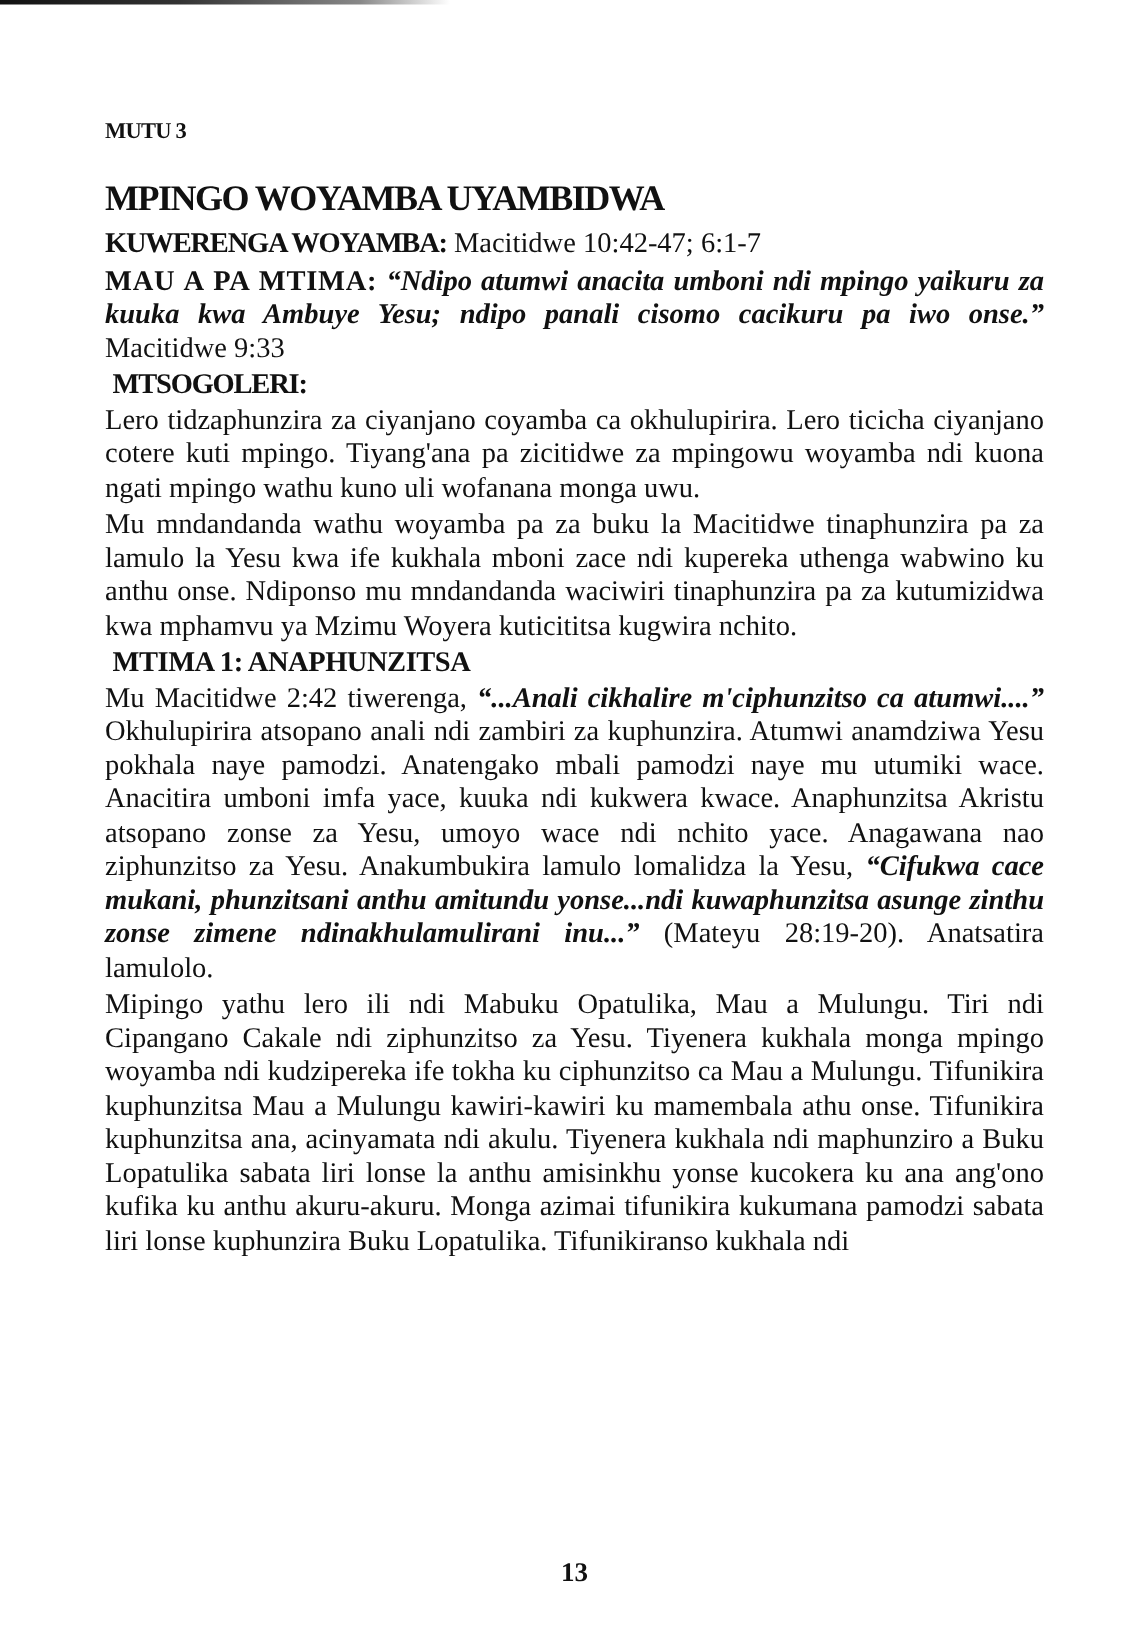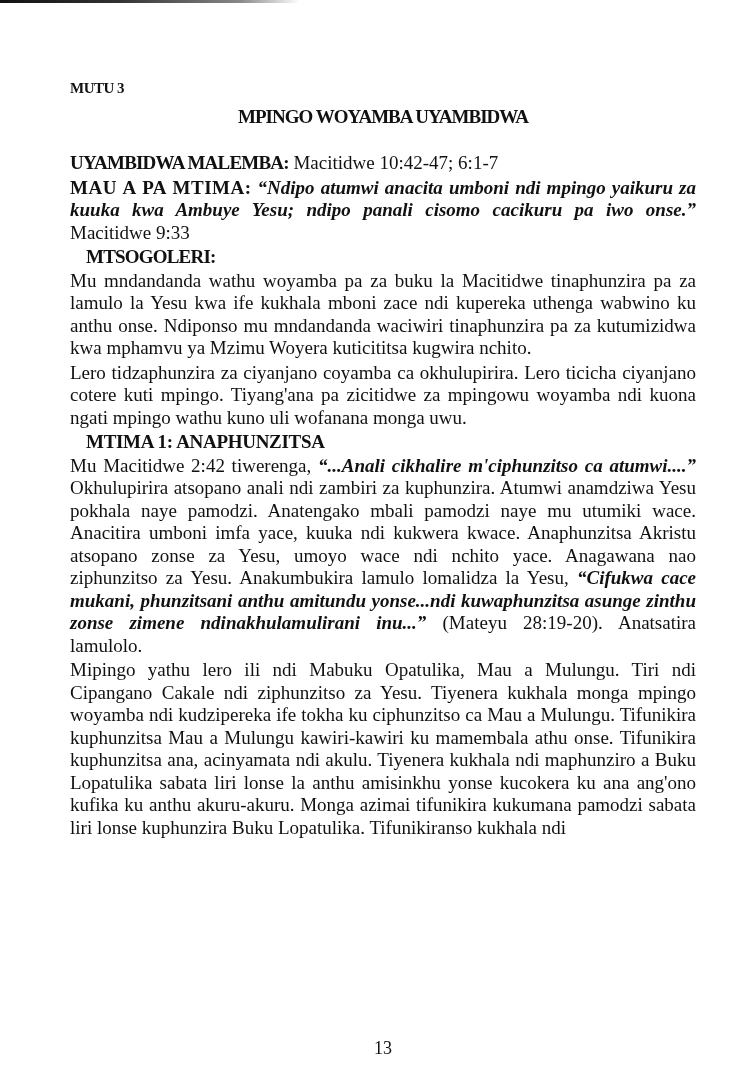--- a/index.html
+++ b/index.html
@@ -33,26 +33,25 @@
       position: absolute;
       top: 80px;
       left: 0;
       width: 626px;
       font-weight: bold;
       font-size: 15px;
       letter-spacing: -0.5px;
     }
     .chapter-title {
       position: absolute;
-      top: 106px;
+      top: 120px;
       left: 0;
       width: 626px;
-      text-align: center;
       font-weight: bold;
-      font-size: 19px;
+      font-size: 24px;
       letter-spacing: -1px;
     }
     .body-text {
       position: absolute;
       top: 152px;
       left: 0;
       width: 626px;
       font-size: 19px;
       line-height: 22.5px;
       text-align: justify;
@@ -63,58 +62,59 @@
     .label {
       font-weight: bold;
       letter-spacing: -0.8px;
     }
     .label.wide {
       letter-spacing: 0.5px;
     }
     .heading {
       font-weight: bold;
       letter-spacing: -0.8px;
-      margin: 0 0 1px 16px;
+      margin: 0 0 1px 5px;
     }
     .heading.gawo {
       font-weight: bold;
       letter-spacing: -0.3px;
     }
     em {
       font-style: italic;
       font-weight: bold;
     }
     .page-number {
       position: absolute;
       top: 1038px;
       left: 0;
       width: 626px;
       text-align: center;
       font-size: 18px;
+      font-weight: bold;
     }
   </style>
 </head>
 <body>
 
 <div class="scan-edge"></div>
 
 <div class="page">
 
   <div class="chapter-label">MUTU 3</div>
   <div class="chapter-title">MPINGO WOYAMBA UYAMBIDWA</div>
 
   <div class="body-text">
 
-    <p><span class="label">UYAMBIDWA MALEMBA:</span><span> Macitidwe 10:42-47; 6:1-7</span></p>
+    <p><span class="label">KUWERENGA WOYAMBA:</span><span> Macitidwe 10:42-47; 6:1-7</span></p>
 
     <p><span class="label wide">MAU A PA MTIMA:</span><em> “Ndipo atumwi anacita umboni ndi mpingo yaikuru za kuuka kwa Ambuye Yesu; ndipo panali cisomo cacikuru pa iwo onse.”</em><span> Macitidwe 9:33</span></p>
 
     <div class="heading">MTSOGOLERI:</div>
+    <p>Lero tidzaphunzira za ciyanjano coyamba ca okhulupirira. Lero ticicha ciyanjano cotere kuti mpingo. Tiyang'ana pa zicitidwe za mpingowu woyamba ndi kuona ngati mpingo wathu kuno uli wofanana monga uwu.</p>
     <p>Mu mndandanda wathu woyamba pa za buku la Macitidwe tinaphunzira pa za lamulo la Yesu kwa ife kukhala mboni zace ndi kupereka uthenga wabwino ku anthu onse. Ndiponso mu mndandanda waciwiri tinaphunzira pa za kutumizidwa kwa mphamvu ya Mzimu Woyera kuticititsa kugwira nchito.</p>
-    <p>Lero tidzaphunzira za ciyanjano coyamba ca okhulupirira. Lero ticicha ciyanjano cotere kuti mpingo. Tiyang'ana pa zicitidwe za mpingowu woyamba ndi kuona ngati mpingo wathu kuno uli wofanana monga uwu.</p>
 
     <div class="heading gawo">MTIMA 1: ANAPHUNZITSA</div>
     <p><span>Mu Macitidwe 2:42 tiwerenga, </span><em>“...Anali cikhalire m'ciphunzitso ca atumwi....”</em><span> Okhulupirira atsopano anali ndi zambiri za kuphunzira. Atumwi anamdziwa Yesu pokhala naye pamodzi. Anatengako mbali pamodzi naye mu utumiki wace. Anacitira umboni imfa yace, kuuka ndi kukwera kwace. Anaphunzitsa Akristu atsopano zonse za Yesu, umoyo wace ndi nchito yace. Anagawana nao ziphunzitso za Yesu. Anakumbukira lamulo lomalidza la Yesu, </span><em>“Cifukwa cace mukani, phunzitsani anthu amitundu yonse...ndi kuwaphunzitsa asunge zinthu zonse zimene ndinakhulamulirani inu...”</em><span> (Mateyu 28:19-20). Anatsatira lamulolo.</span></p>
     <p>Mipingo yathu lero ili ndi Mabuku Opatulika, Mau a Mulungu. Tiri ndi Cipangano Cakale ndi ziphunzitso za Yesu. Tiyenera kukhala monga mpingo woyamba ndi kudzipereka ife tokha ku ciphunzitso ca Mau a Mulungu. Tifunikira kuphunzitsa Mau a Mulungu kawiri-kawiri ku mamembala athu onse. Tifunikira kuphunzitsa ana, acinyamata ndi akulu. Tiyenera kukhala ndi maphunziro a Buku Lopatulika sabata liri lonse la anthu amisinkhu yonse kucokera ku ana ang'ono kufika ku anthu akuru-akuru. Monga azimai tifunikira kukumana pamodzi sabata liri lonse kuphunzira Buku Lopatulika. Tifunikiranso kukhala ndi</p>
 
   </div>
 
   <div class="page-number">13</div>
 </div>
 

